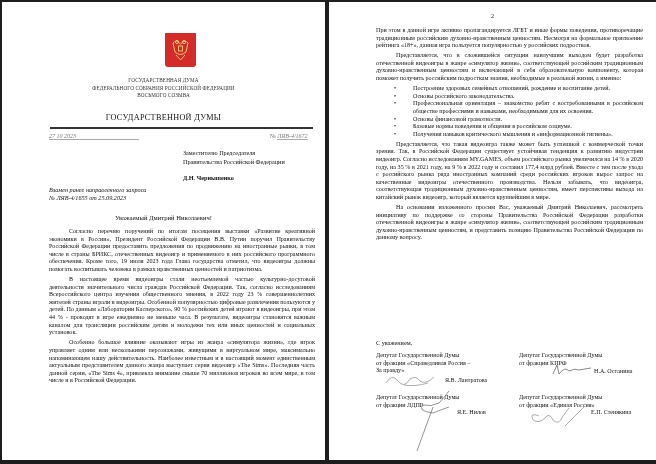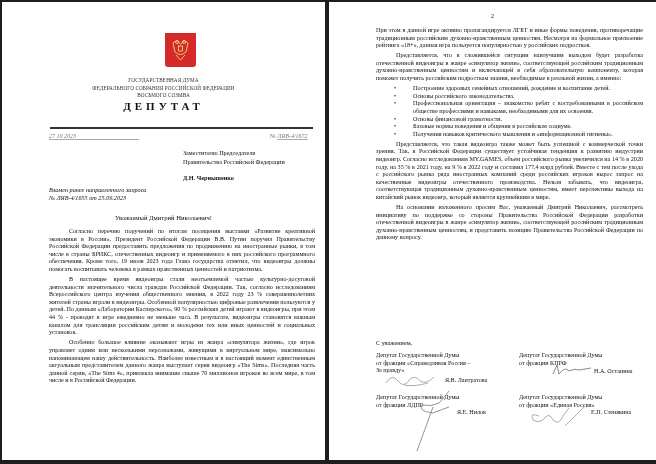--- a/index.html
+++ b/index.html
@@ -96,21 +96,21 @@
         <rect x="13.5" y="13" width="4" height="5"></rect>
         <path d="M11 22 L15.5 27 L20 22"></path>
       </g>
     </svg>
   </div>
 
   <div class="hdr-small" style="top:75px;">ГОСУДАРСТВЕННАЯ ДУМА</div>
   <div class="hdr-small" style="top:82.6px;">ФЕДЕРАЛЬНОГО СОБРАНИЯ РОССИЙСКОЙ ФЕДЕРАЦИИ</div>
   <div class="hdr-small" style="top:90.2px;">ВОСЬМОГО СОЗЫВА</div>
 
-  <div class="hdr-deputy">ДЕПУТАТ</div>
+  <div class="hdr-duma">ГОСУДАРСТВЕННОЙ ДУМЫ</div>
   <div class="hdr-rule"></div>
 
   <div class="reg-line reg-date">27   10   2023</div>
   <div class="reg-line reg-number">
     <span style="font-style:normal;">№</span>
     <span style="border-bottom:0.5px solid #aaa;">ЛЯВ-4/1672</span>
   </div>
 
   <div class="addressee">
     <div>Заместителю Председателя</div>

